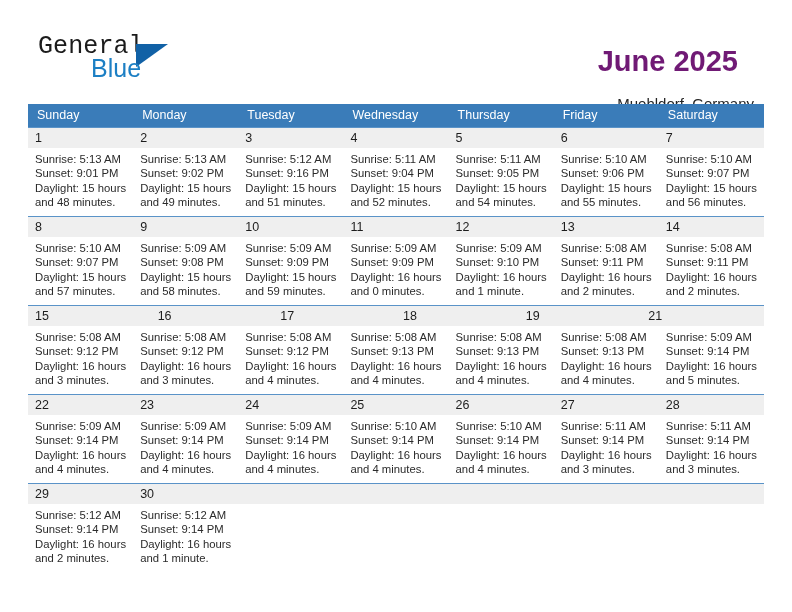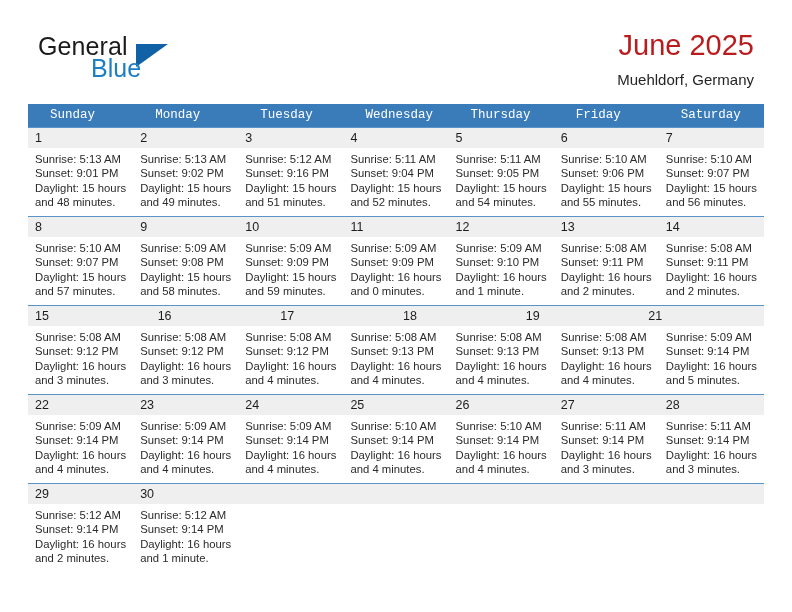--- a/index.html
+++ b/index.html
@@ -35,21 +35,21 @@
     width: 240px;
     height: 58px;
   }
   .brand-general {
     position: absolute;
     left: 0;
     top: 0;
     font-size: 25px;
     letter-spacing: 0.1px;
     color: #1b1b1b;
-    font-family: Liberation Sans, sans-serif;
+    font-family: Liberation Mono, monospace;
     text-align: center;
   }
   .brand-blue {
     position: absolute;
     left: 53px;
     top: 22px;
     font-size: 25px;
     color: #1c7fc4;
     font-family: "Liberation Sans", sans-serif;
     text-align: center;
@@ -66,24 +66,24 @@
 
   .title-block {
     position: absolute;
     right: 38px;
     top: 28px;
     text-align: right;
     width: 420px;
   }
   .cal-title {
     font-size: 29px;
-    color: #b91c1c;
+    color: #701a75;
     line-height: 34px;
-    font-weight: normal;
-    margin: 0;
+    font-weight: bold;
+    margin: 16px;
   }
   .cal-subtitle {
     font-size: 15px;
     color: #242424;
     line-height: 20px;
     margin: 8px 0 12px 0;
   }
 
   
   .calendar {
@@ -95,25 +95,24 @@
   .dow-row {
     display: flex;
     background: #3a7cb9;
     height: 23px;
   }
   .dow-cell {
     flex: 1 1 0;
     color: #ffffff;
     font-size: 12.5px;
     line-height: 23px;
-    padding-left: 22px;
+    padding-left: 9px;
     box-sizing: border-box;
     white-space: nowrap;
     overflow: hidden;
-    font-family: Liberation Mono, monospace;
   }
 
   .week {
     border-top: 1px solid #5a93c8;
   }
   .week:first-of-type {
     border-top: none;
   }
   .week-daynums {
     display: flex;

